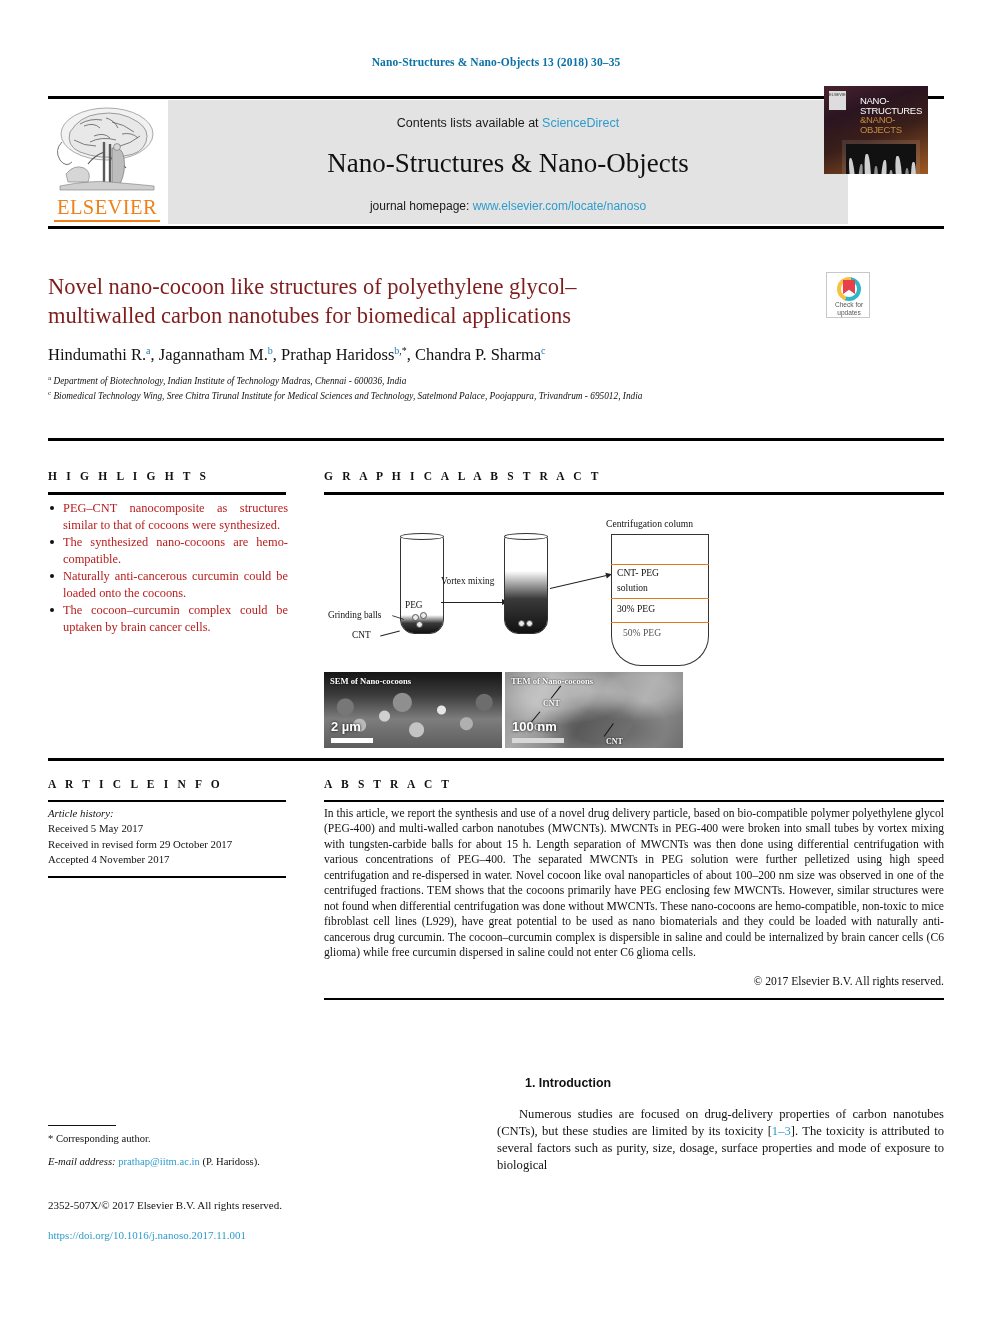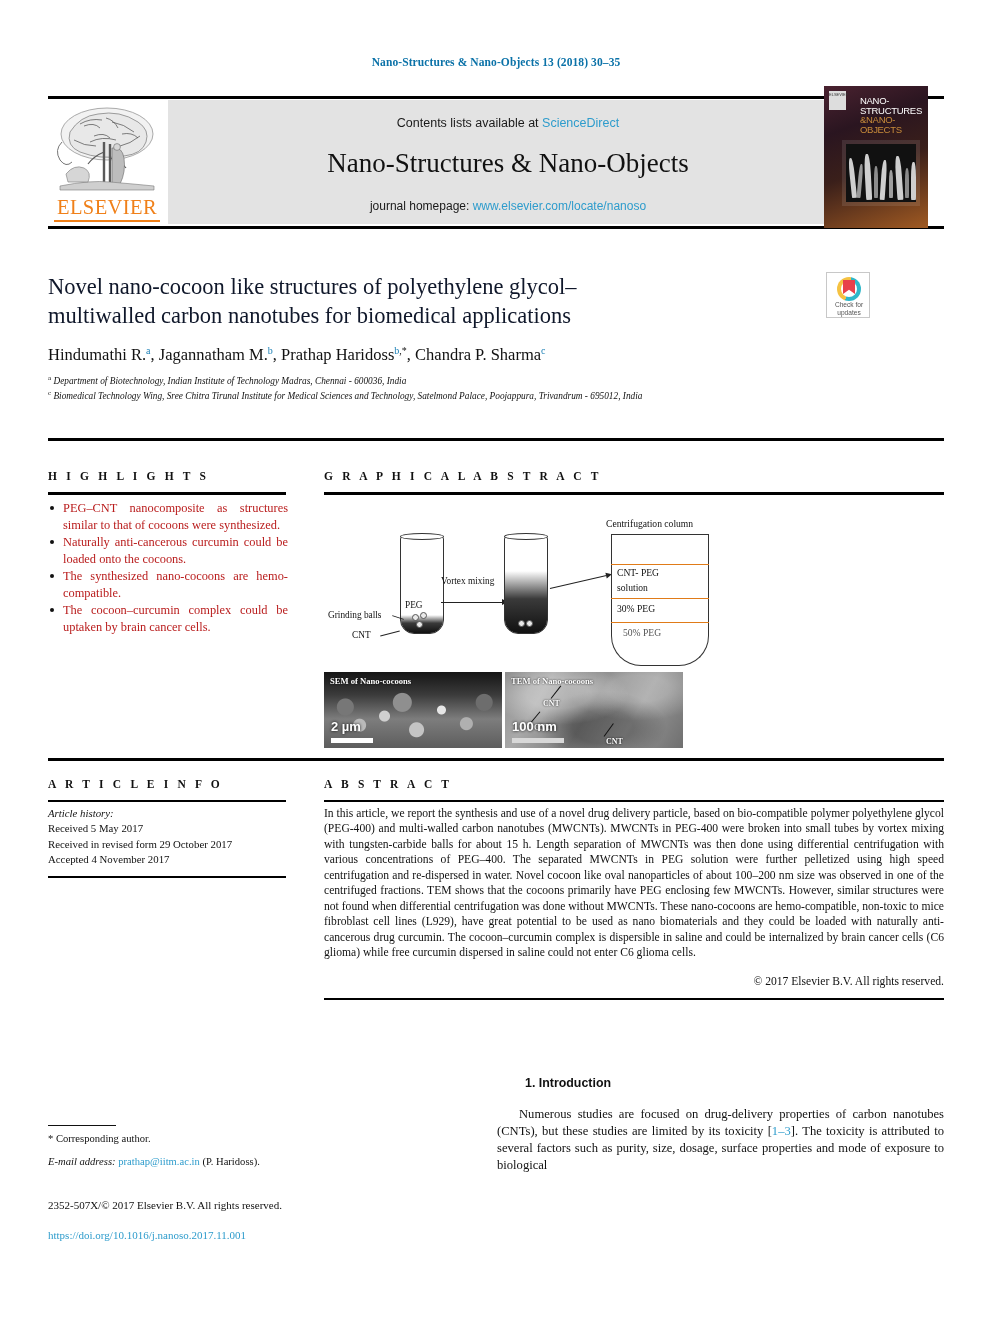--- a/index.html
+++ b/index.html
@@ -57,21 +57,21 @@
   .els-tree { position:absolute; left: 2px; top: 2px; width: 114px; height: 96px; }
   .els-word {
     position: absolute; left: 0; top: 96px; width: 118px; text-align: center;
     font-family: "Liberation Serif", serif;
     font-size: 20.5px; letter-spacing: .4px; color: #f08019;
   }
   .els-underline { position:absolute; left: 6px; top:120px; width:106px; height:2px; background:#f08019; }
 
   
   .cover {
-    position: absolute; left: 824px; top: 86px; width: 104px; height: 142px;
+    position: absolute; left: 824px; top: 86px; width: 104px; height: 88px;
     background: linear-gradient(160deg,#4a2230 0%, #2a1520 28%, #3a1f1a 55%, #a05a22 100%);
     overflow: hidden;
   }
   .cover-badge {
     position:absolute; left:5px; top:5px; width:17px; height:19px;
     background:#ddd; font-size:4px; color:#333; line-height:1.1;
     font-family:"Liberation Sans",sans-serif; text-align:center; padding-top:2px;
   }
   .cover-title {
     position:absolute; left:36px; top:10px; width:66px;
@@ -89,21 +89,21 @@
   .cover-frame {
     position:absolute; left:18px; top:54px; width:78px; height:66px;
     background: rgba(255,255,255,.10);
   }
   .nanorod { position:absolute; background:#cfcfcf; border-radius:40% 40% 10% 10%; }
 
   
   .title {
     position: absolute; left: 48px; top: 272px; width: 620px;
     font-family: "Liberation Serif", serif;
-    font-size: 22.5px; line-height: 1.30; color: #0f172a;
+    font-size: 22.5px; line-height: 1.30; color: #7f1d1d;
   }
   .authors {
     position: absolute; left: 48px; top: 344px; width: 700px;
     font-family: "Liberation Serif", serif;
     font-size: 16.5px; color: #111;
   }
   .authors sup { color: #1a7fb5; font-size: 10px; }
   .authors sup.star { color: #111; }
   .affils {
     position: absolute; left: 48px; top: 373px; width: 800px;
@@ -382,22 +382,22 @@
       <div>updates</div>
     </div>
   </div>
 
   <div class="rule-major" style="left:48px; top:438px; width:896px; height:2.5px;"></div>
 
   <div class="sechead hl-head">H I G H L I G H T S</div>
   <div class="hl-rule"></div>
   <div class="hl-list">
     <div class="hl-item"><span class="bullet"></span><span>PEG–CNT nanocomposite as structures similar to that of cocoons were synthesized.</span></div>
+    <div class="hl-item"><span class="bullet"></span><span>The synthesized nano-cocoons are hemo-compatible.</span></div>
     <div class="hl-item"><span class="bullet"></span><span>Naturally anti-cancerous curcumin could be loaded onto the cocoons.</span></div>
-    <div class="hl-item"><span class="bullet"></span><span>The synthesized nano-cocoons are hemo-compatible.</span></div>
     <div class="hl-item"><span class="bullet"></span><span>The cocoon–curcumin complex could be uptaken by brain cancer cells.</span></div>
   </div>
 
   <div class="sechead ga-head">G R A P H I C A L   A B S T R A C T</div>
   <div class="ga-rule"></div>
 
   <div class="ga-box">
 
     <div class="tube" style="left:76px; top:36px; width:44px; height:98px;">
       <div class="body"></div>

